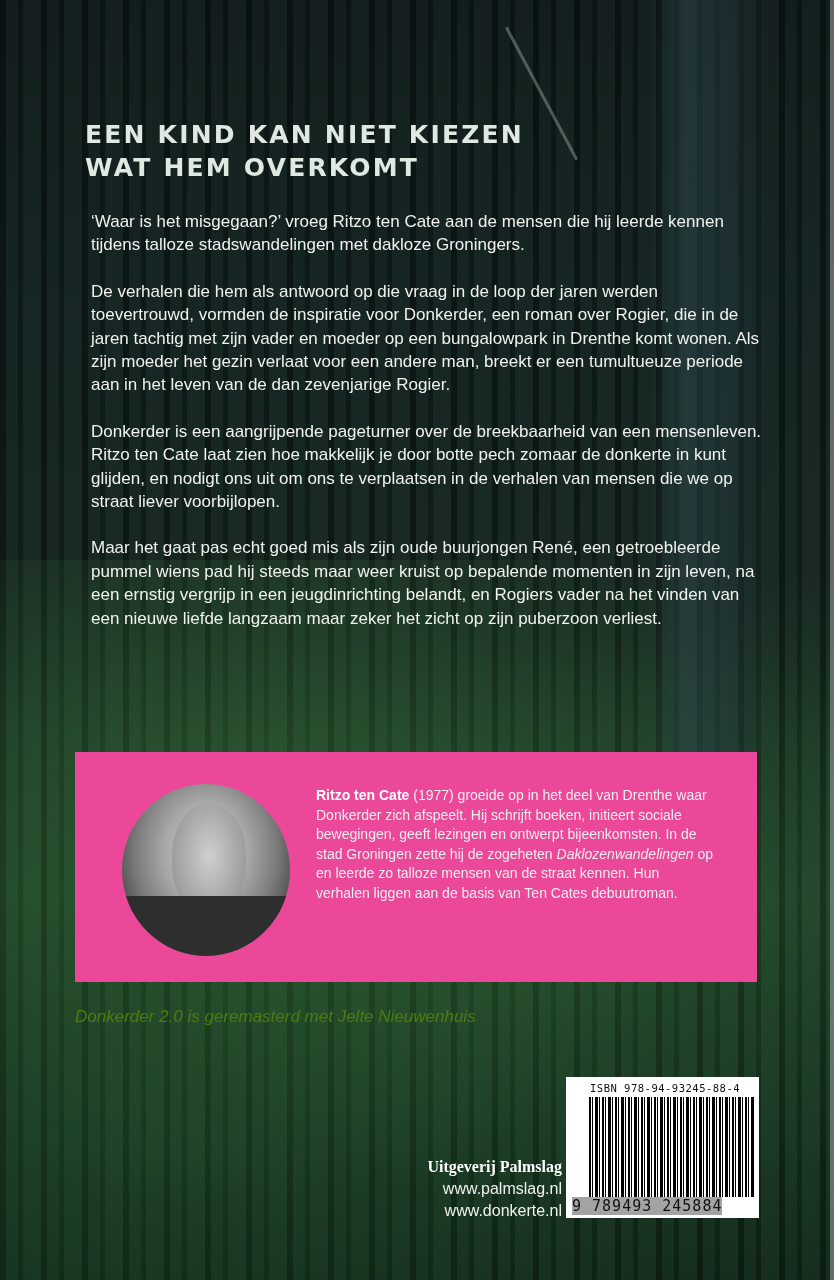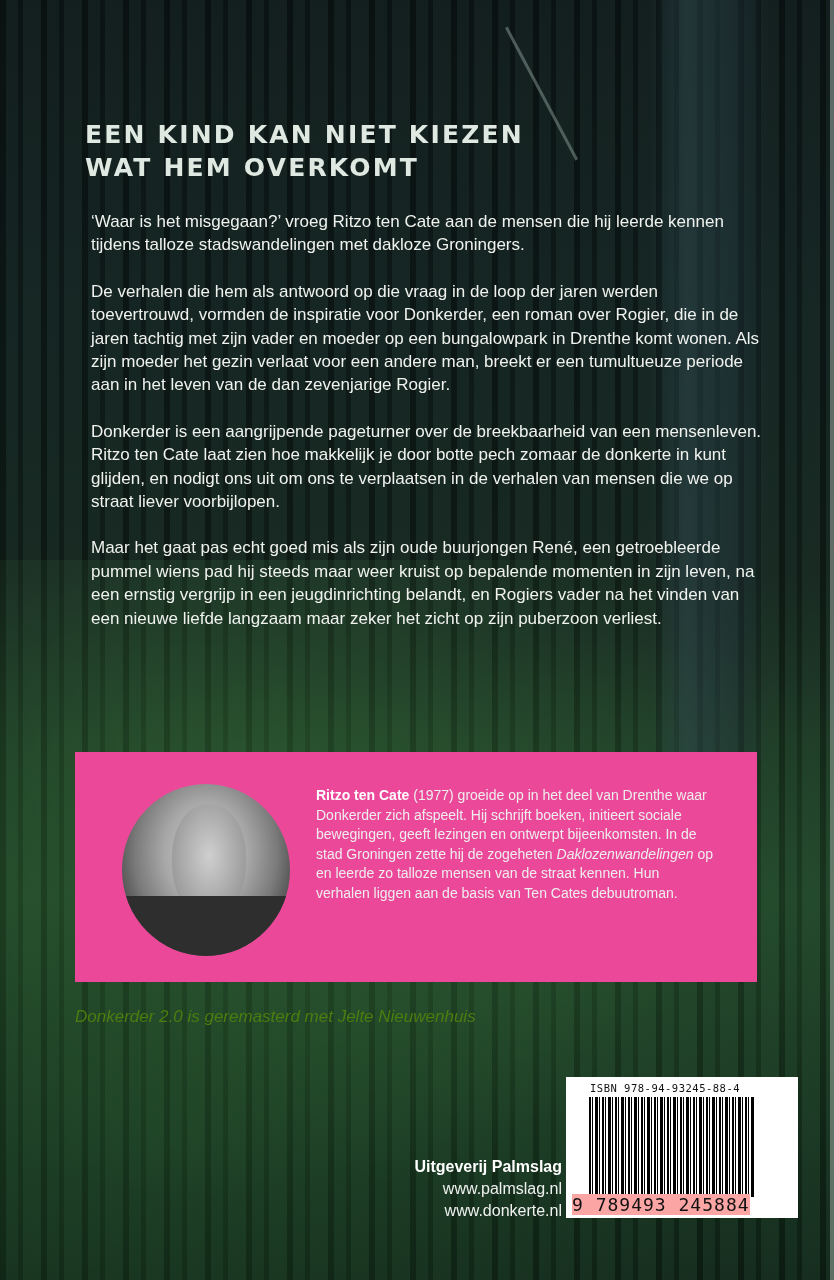--- a/index.html
+++ b/index.html
@@ -80,41 +80,41 @@
   }
   .bio b { font-weight: bold; color: #ffffff; }
   .credit {
     position: absolute; left: 75px; top: 1007px;
     font-size: 17px; color: #4d7c0f; font-style: italic;
   }
   .publisher {
     position: absolute; right: 272px; top: 1156px; text-align: right;
     font-size: 16px; line-height: 22px; color: #eef1ee;
   }
-  .publisher .name { font-weight: bold; color: #ffffff; }
+  .publisher .name { font-weight: bold; color: #ffffff; font-family: Liberation Serif, serif; }
   .barcode-box {
-    position: absolute; left: 566px; top: 1077px; width: 232px; height: 141px;
+    position: absolute; left: 566px; top: 1077px; width: 193px; height: 141px;
     background: #ffffff; color: #111;
   }
   .isbn-text {
     position: absolute; left: 24px; top: 5px;
     font-family: "DejaVu Sans Mono", monospace; font-size: 10.5px; letter-spacing: 0.5px;
   }
   .bars {
     position: absolute; left: 23px; top: 20px; width: 165px; height: 100px;
     background: repeating-linear-gradient(90deg,
       #000 0px, #000 2px, #fff 2px, #fff 3px,
       #000 3px, #000 4px, #fff 4px, #fff 6px,
       #000 6px, #000 9px, #fff 9px, #fff 10px,
       #000 10px, #000 11px, #fff 11px, #fff 13px);
   }
   .barcode-digits {
     position: absolute; left: 6px; bottom: 3px;
-    font-family: "DejaVu Sans Mono", monospace; font-size: 18px; letter-spacing: 1px;
-    background: #fca5a5;
+    font-family: "DejaVu Sans Mono", monospace; font-size: 15px; letter-spacing: 1px;
+    background: #a3a3a3;
   }
 </style>
 </head>
 <body>
 
 <div class="bg"></div>
 <div class="moss"></div>
 <div class="tree-right"></div>
 <div class="branch"></div>
 <div class="edge-strip"></div>

